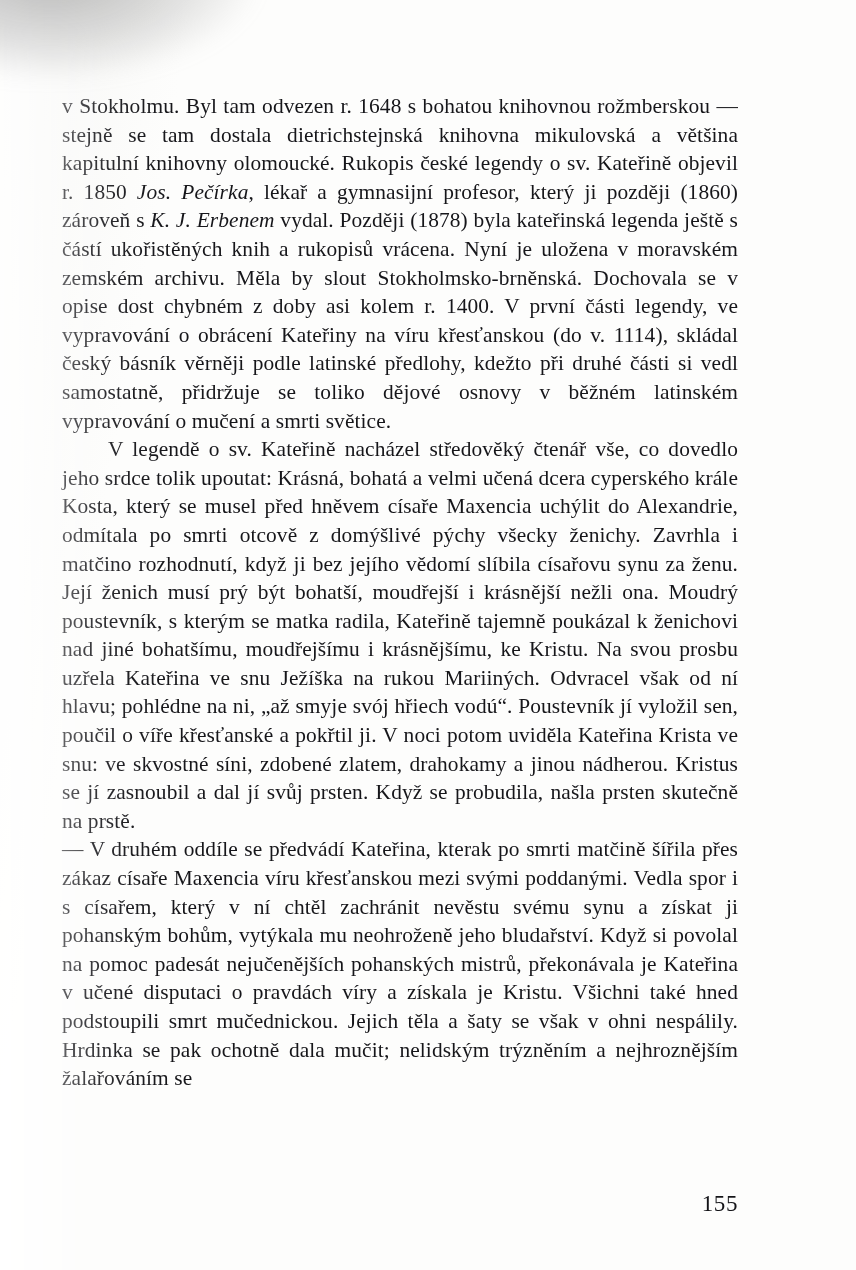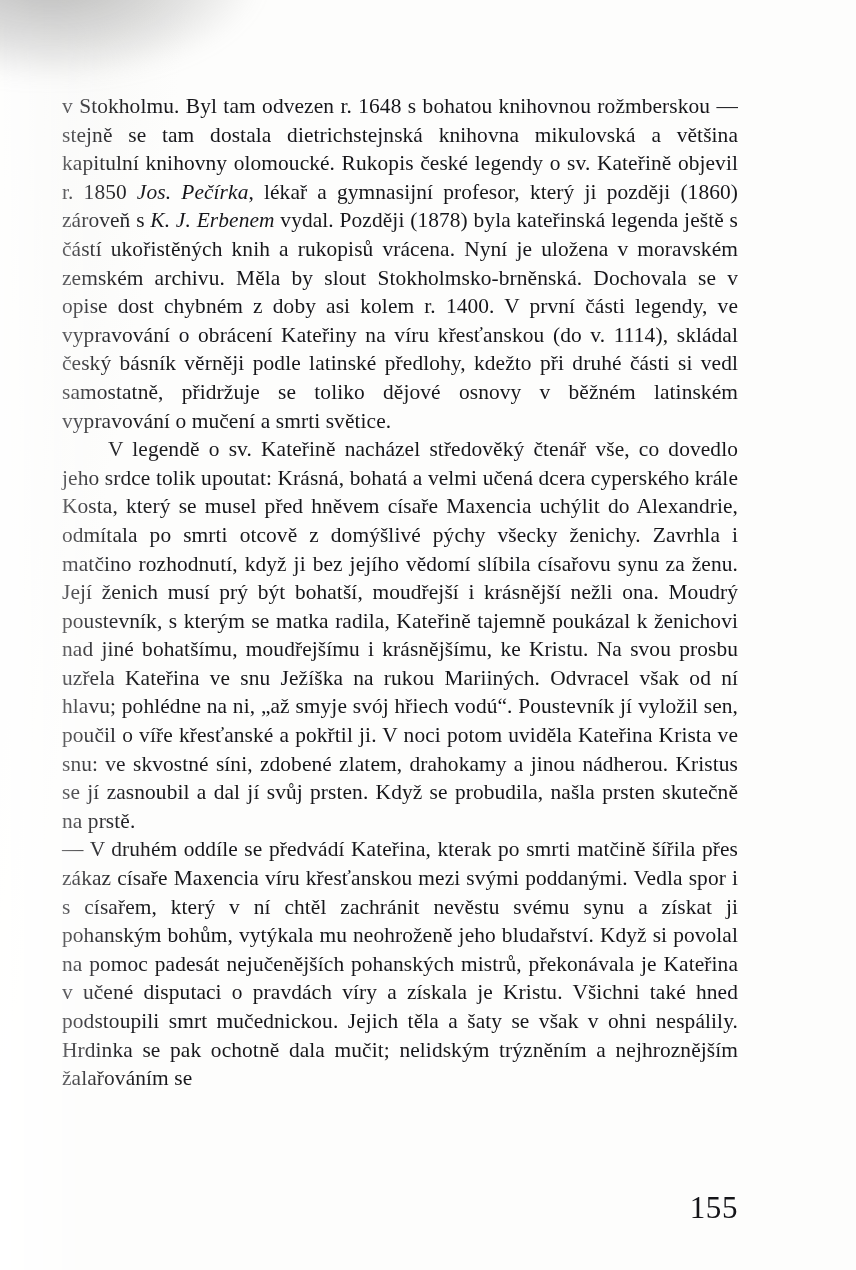--- a/index.html
+++ b/index.html
@@ -97,21 +97,21 @@
                 rgba(0,0,0,0.04) 130px,
                 rgba(0,0,0,0) 180px);
     pointer-events: none;
     z-index: 3;
   }
 
   .page-number {
     position: absolute;
     right: 118px;
     top: 1192px;
-    font-size: 31px;
+    font-size: 23px;
     line-height: 1;
     color: #141418;
     letter-spacing: 0.6px;
     z-index: 2;
   }
 </style>
 </head>
 <body>
 
 <div class="page">

